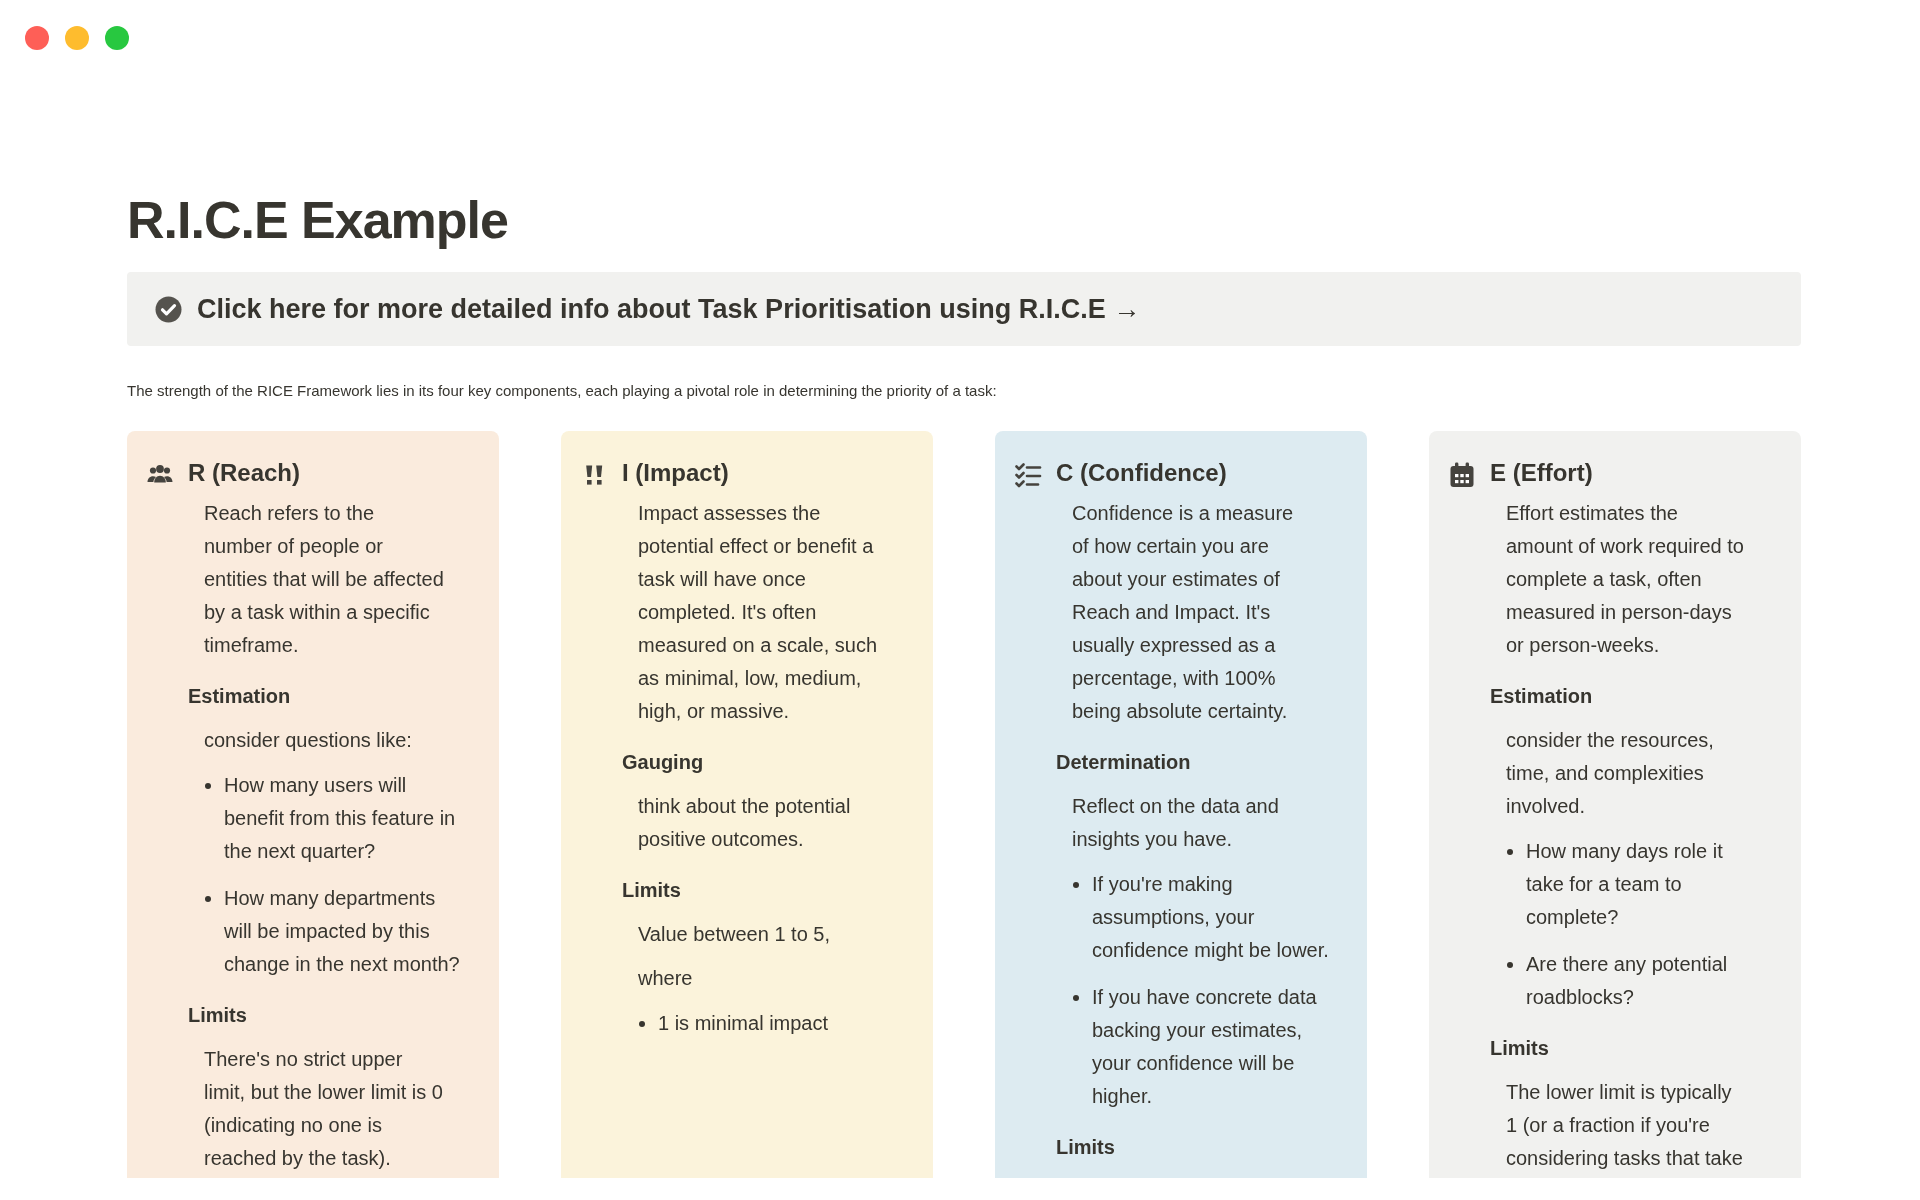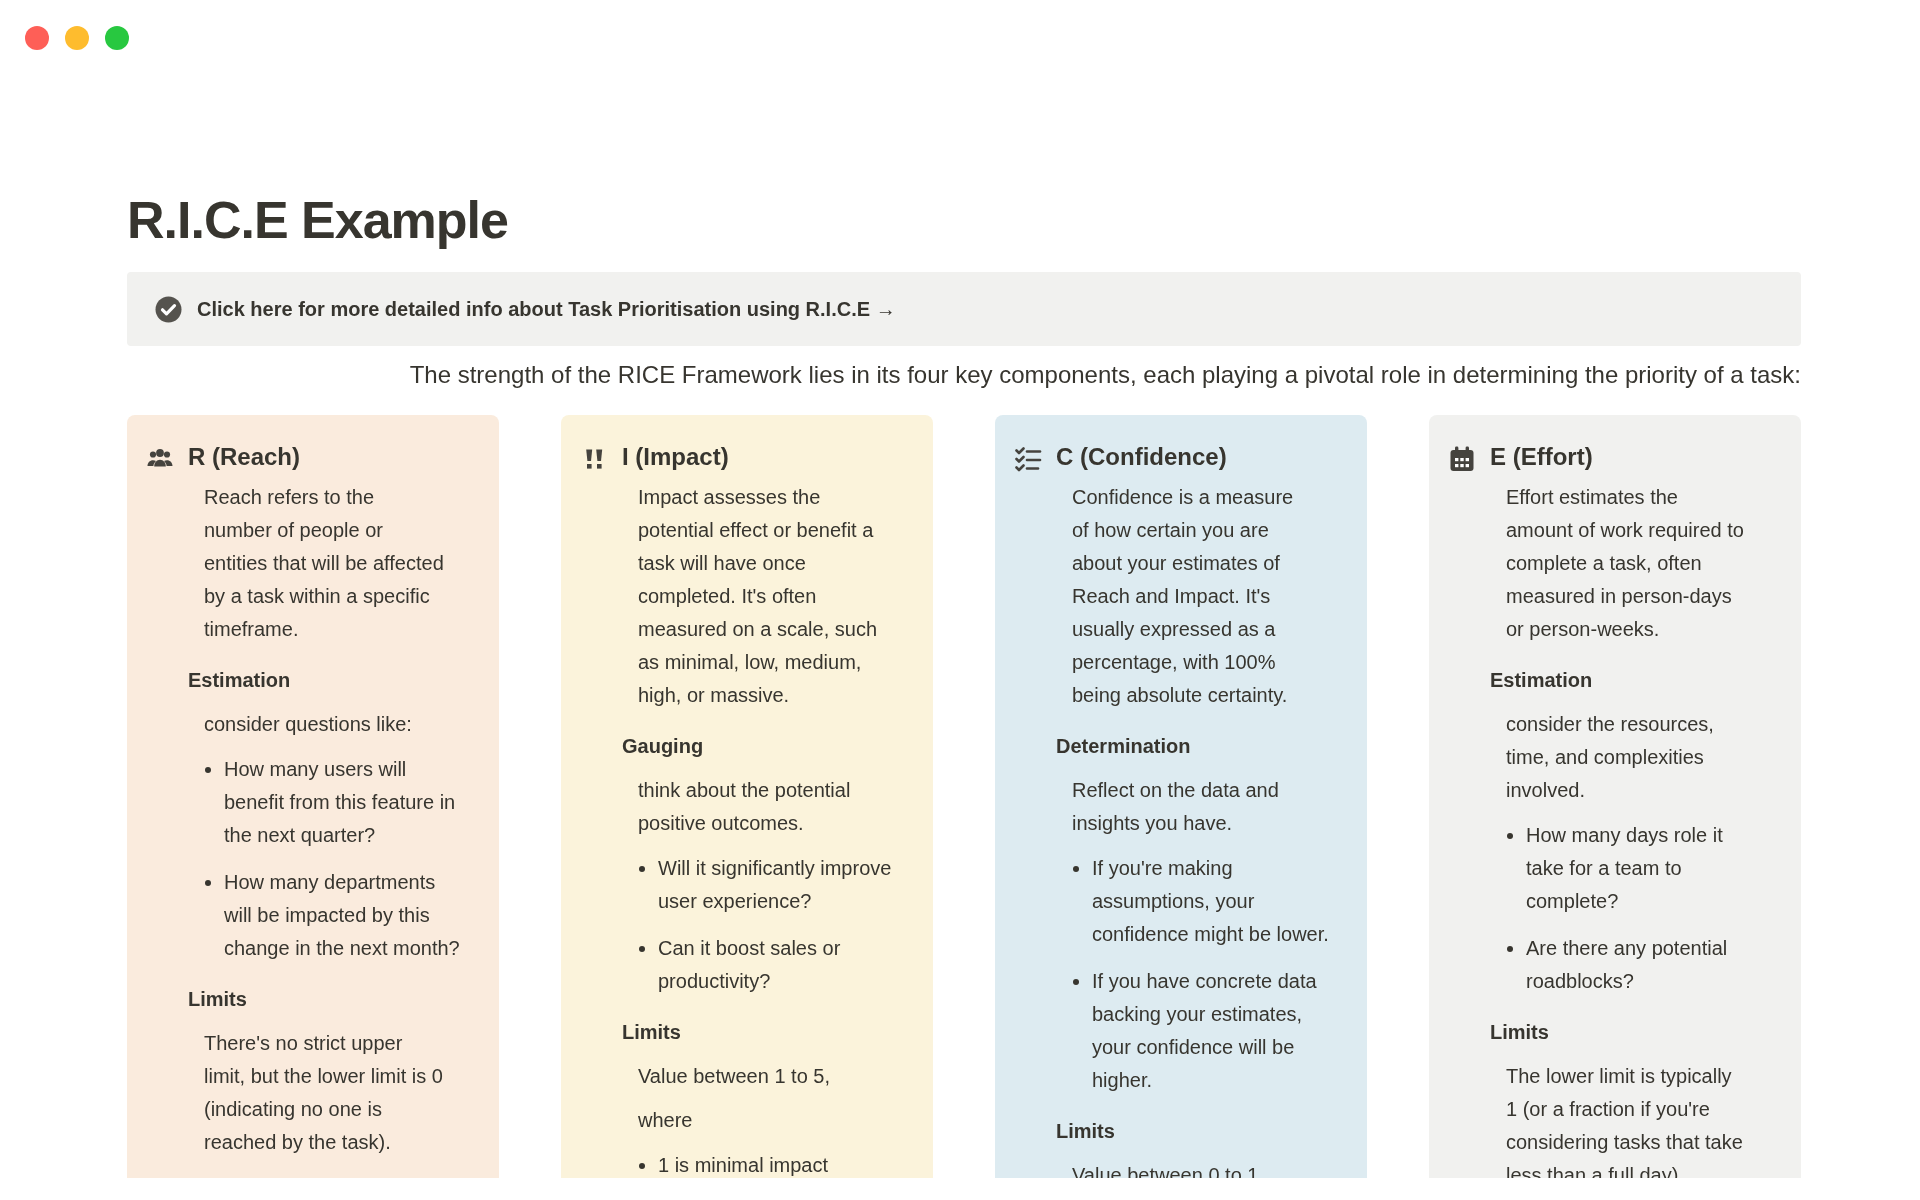--- a/index.html
+++ b/index.html
@@ -13,23 +13,23 @@
   .traffic-lights { position: absolute; top: 26px; left: 25px; display: flex; gap: 16px; }
   .light { width: 24px; height: 24px; border-radius: 50%; display: inline-block; }
 
   
   .content { position: absolute; left: 127px; top: 0; width: 1674px; }
 
   .page-title { margin-top: 190px; font-size: 52px; line-height: 60px; font-weight: 700; letter-spacing: -1px; color: #37352f; }
 
   .callout { margin-top: 22px; height: 74px; border-radius: 4px; display: flex; align-items: center; padding: 0 28px; cursor: pointer; }
   .callout-icon { width: 27px; height: 27px; flex: 0 0 27px; margin-right: 15px; display: inline-flex; }
-  .callout-text { font-size: 20px; font-weight: 700; line-height: 26px; }
+  .callout-text { font-size: 27px; font-weight: 700; line-height: 26px; }
 
-  .intro { margin-top: 16px; font-size: 24px; line-height: 25px; text-align: right; }
+  .intro { margin-top: 32px; font-size: 15px; line-height: 25px; }
 
   .cards { margin-top: 28px; display: flex; gap: 62px; align-items: stretch; }
   .card { flex: 1 1 0; border-radius: 8px; padding: 28px 38px 28px 19px; display: flex; align-items: flex-start; min-height: 790px; }
   .card-icon { width: 28px; height: 28px; flex: 0 0 28px; margin-top: 2px; display: inline-flex; }
   .card-icon svg { width: 28px; height: 28px; }
   .card-body { flex: 1 1 auto; margin-left: 14px; min-width: 0; }
   .card-body h3 { font-size: 24px; font-weight: 700; line-height: 27px; margin: 0 0 2px 0; }
   .card-body h4 { font-size: 20px; font-weight: 700; line-height: 33px; margin: 18px 0 6px 0; }
   .card-body p { font-size: 20px; line-height: 33px; margin: 11px 16px; }
   .card-body ul { margin: 12px 0; padding-left: 36px; }
@@ -96,24 +96,20 @@
                 <rect x="7" y="19" width="4.6" height="4.6"></rect>
                 <path d="M16.2 4.5h6L21 16h-3.6z"></path>
                 <rect x="17" y="19" width="4.6" height="4.6"></rect>
               </svg>
             </span>
             <div class="card-body">
               <h3>I (Impact)</h3>
               <p>Impact assesses the potential effect or benefit a task will have once completed. It's often measured on a scale, such as minimal, low, medium, high, or massive.</p>
               <h4>Gauging</h4>
               <p>think about the potential positive outcomes.</p>
-              <ul>
-                <li>Will it significantly improve user experience?</li>
-                <li>Can it boost sales or productivity?</li>
-              </ul>
               <h4>Limits</h4>
               <p>Value between 1 to 5,</p>
               <p>where</p>
               <ul>
                 <li>1 is minimal impact</li>
               </ul>
             </div>
           </section>
           <section class="card" style="background: rgb(221, 235, 241);">
             <span class="card-icon">

